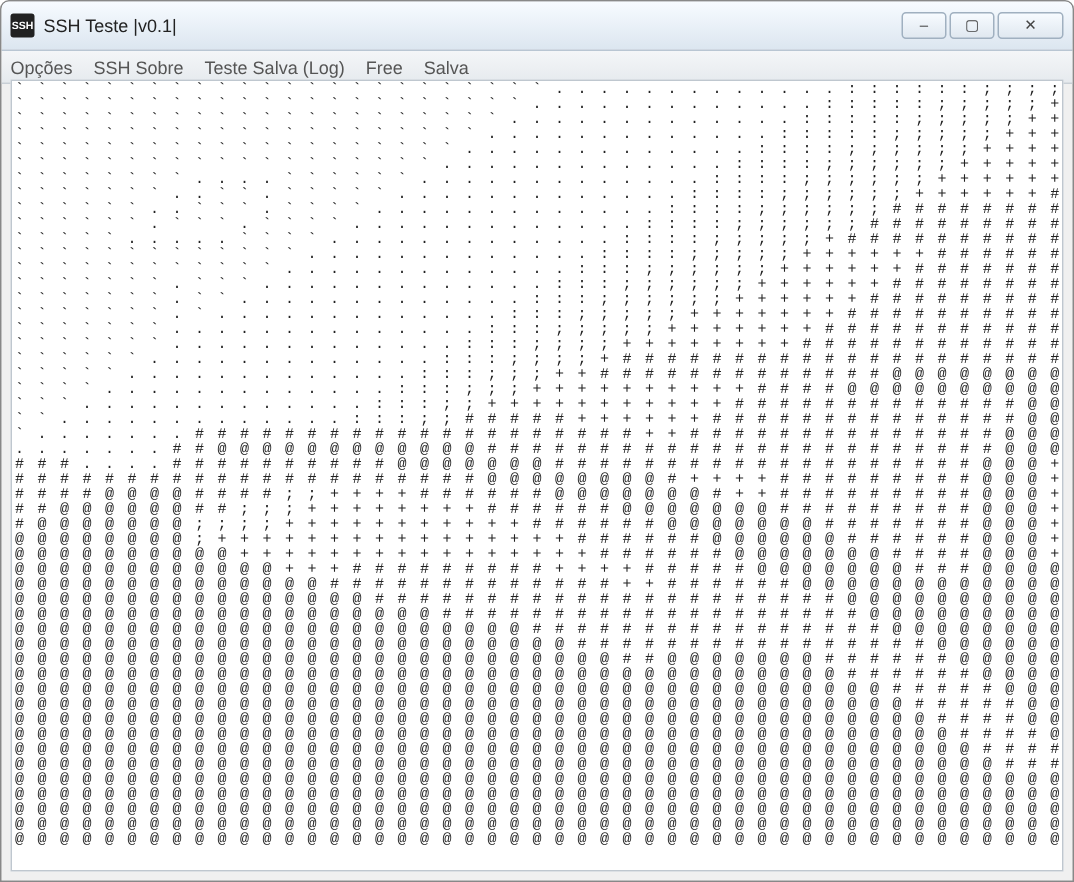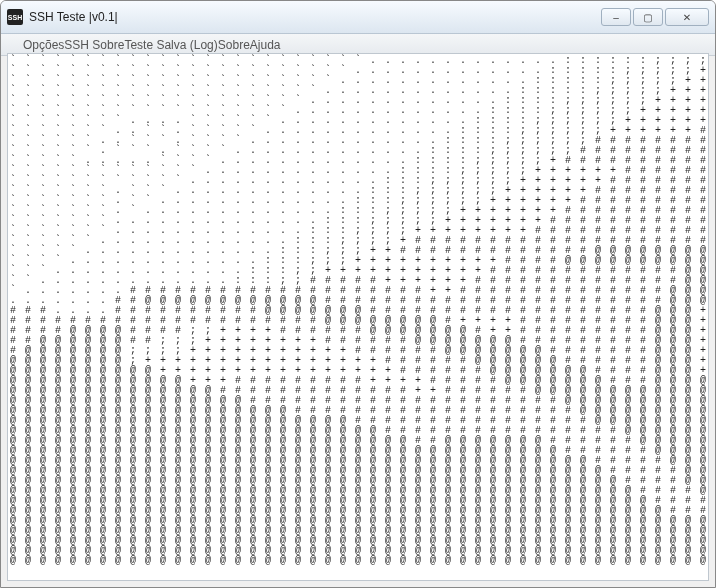--- a/index.html
+++ b/index.html
@@ -46,22 +46,22 @@
     display: flex; align-items: center; justify-content: center;
     color: #444; font-size: 10px;
   }
   .win-btn.close { width: 44px; }
   .menubar {
     height: 22px;
     background: linear-gradient(#f4f6f8, #e6eaee);
     border-bottom: 1px solid #c8cfd6;
     display: flex;
     align-items: center;
-    padding: 0 22px;
-    gap: 0;
+    padding: 0 6px;
+    gap: 14px;
     color: #555;
   }
   .menu-item { cursor: pointer; }
   .client-area {
     position: absolute;
     top: 52px; left: 6px; right: 6px; bottom: 6px;
     background: #fff;
     border: 1px solid #bfc7cf;
     overflow: hidden;
   }
@@ -88,22 +88,22 @@
       <div class="win-btn">–</div>
       <div class="win-btn">▢</div>
       <div class="win-btn close">✕</div>
     </div>
   </div>
 
   <div class="menubar">
     <span class="menu-item">Opções</span>
     <span class="menu-item">SSH Sobre</span>
     <span class="menu-item">Teste Salva (Log)</span>
-    <span class="menu-item">Sobre</span>
-    <span class="menu-item">Ajuda</span>
+    <span class="menu-item">Free</span>
+    <span class="menu-item">Salva</span>
   </div>
 
   <div class="client-area">
     <pre class="ascii" id="ascii">` ` ` ` ` ` ` ` ` ` ` ` ` ` ` ` ` ` ` ` ` ` ` ` . . . . . . . . . . . . . : : : : : : ; ; ; ; + + + + + + + + + # # # # # # # # #
 ` ` ` ` ` ` ` ` ` ` ` ` ` ` ` ` ` ` ` ` ` ` ` . . . . . . . . . . . . . : : : : : ; ; ; ; ; + + + + + + + + + # # # # # # # # # #
 ` ` ` ` ` ` ` ` ` ` ` ` ` ` ` ` ` ` ` ` ` ` . . . . . . . . . . . . . : : : : : ; ; ; ; ; + + + + + + + + + # # # # # # # # # # #
 ` ` ` ` ` ` ` ` ` ` ` ` ` ` ` ` ` ` ` ` ` . . . . . . . . . . . . . : : : : : ; ; ; ; ; + + + + + + + + # # # # # # # # # # # # #
 ` ` ` ` ` ` ` ` ` ` ` ` ` ` ` ` ` ` ` ` . . . . . . . . . . . . . : : : : ; ; ; ; ; ; + + + + + + + + # # # # # # # # # # # # # #
 ` ` ` ` ` ` ` ` ` ` ` ` ` ` ` ` ` ` ` . . . . . . . . . . . . . : : : : ; ; ; ; ; ; + + + + + + + # # # # # # + + # # # # # # # #
 ` ` ` ` ` ` ` ` . . . . ` ` ` ` ` ` . . . . . . . . . . . . . : : : : ; ; ; ; ; ; + + + + + + + # # # # # + + + + + # # # # # # #

